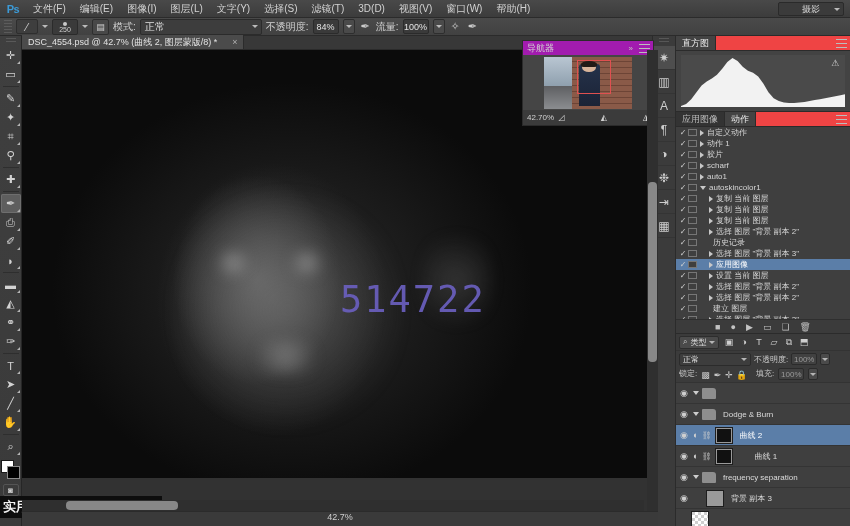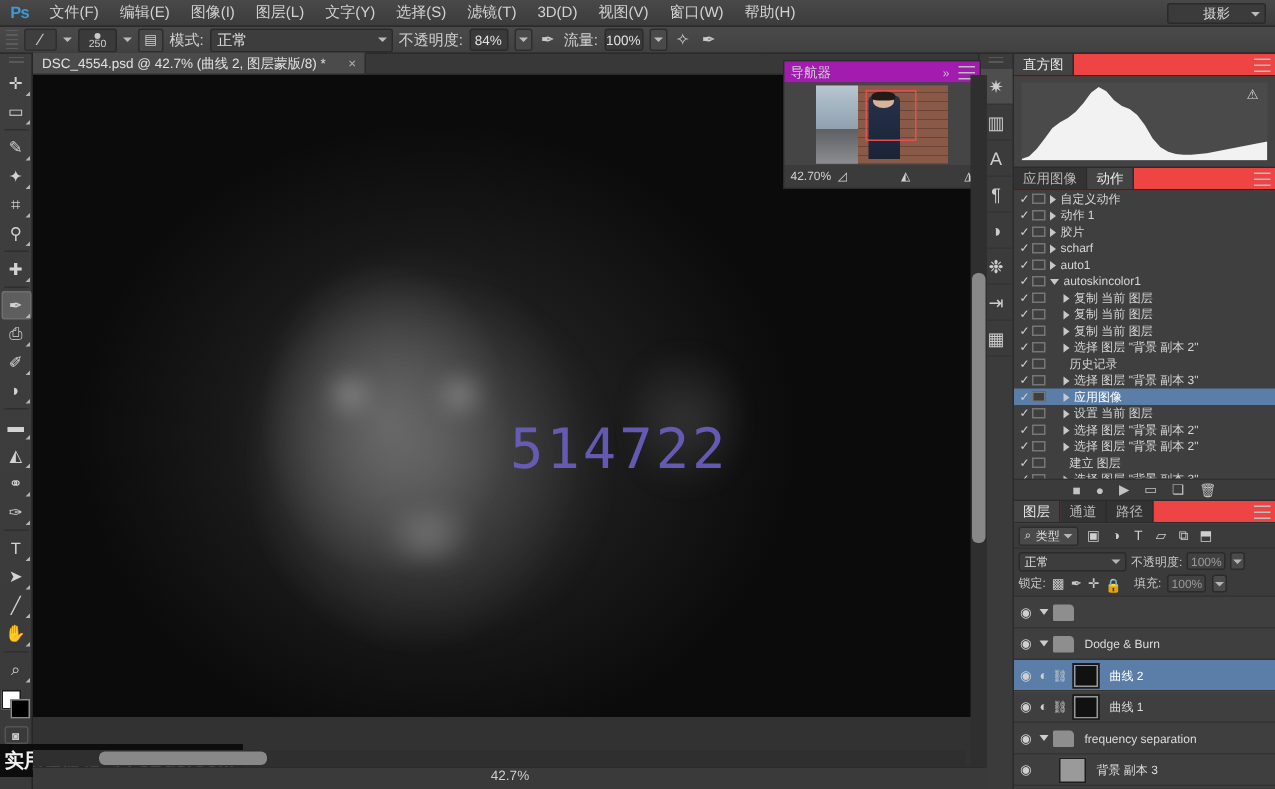--- a/index.html
+++ b/index.html
@@ -685,30 +685,20 @@
             <span style="font-size: 9px;">●</span>
             <span style="font-size: 9px;">▶</span>
             <span style="font-size: 9px;">▭</span>
             <span style="font-size: 9px;">❏</span>
             <span style="font-size: 9px;">🗑</span>
           </div>
       </div>
     </div>
 
     <div class="panel">
-      <div class="panel-tabs">
-        <div class="ptab active">图层</div>
-        <div class="ptab">通道</div>
-        <div class="ptab">路径</div>
-        <span class="panel-menu">
-            <i></i>
-            <i></i>
-            <i></i>
-          </span>
-      </div>
 
       <div class="lay-filter">
         <div class="lay-filter-sel">
           <span>⌕</span>
           <span>类型</span>
           <span style="border-left:3px solid transparent;border-right:3px solid transparent;border-top:3px solid #b5b5b5;width:0;height:0;display:inline-block"></span>
         </div>
         <div id="lay-filter-icons" style="display:flex;gap:2px;align-items:center">
             <span class="lay-f-ico">▣</span>
             <span class="lay-f-ico">◑</span>
@@ -765,21 +755,21 @@
               <span class="small-ico">◐</span>
               <span class="link-ico">⛓</span>
               <span class="lay-thumb" style="background:#111;box-shadow:inset 0 0 0 1px #999"></span>
               <span style="margin-left:4px">曲线 2</span>
             </div>
             <div class="lay-row">
               <span class="lay-eye">◉</span>
               <span class="small-ico">◐</span>
               <span class="link-ico">⛓</span>
               <span class="lay-thumb" style="background:#111;box-shadow:inset 0 0 0 1px #999"></span>
-              <span style="margin-left:4px">曲线 1</span>
+              <span style="margin-left:19px">曲线 1</span>
             </div>
             <div class="lay-row">
               <span class="lay-eye">◉</span>
               <span class="lay-tri"></span>
               <span class="lay-grp-ico"></span>
               <span style="margin-left:4px">frequency separation</span>
             </div>
             <div class="lay-row">
               <span class="lay-eye">◉</span>
               <span style="width:10px;display:inline-block"></span>

